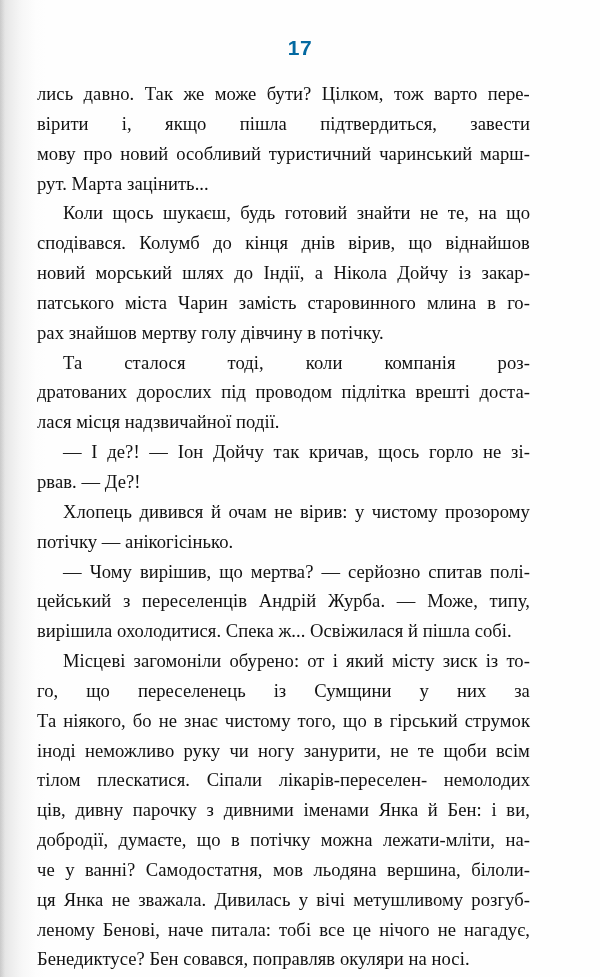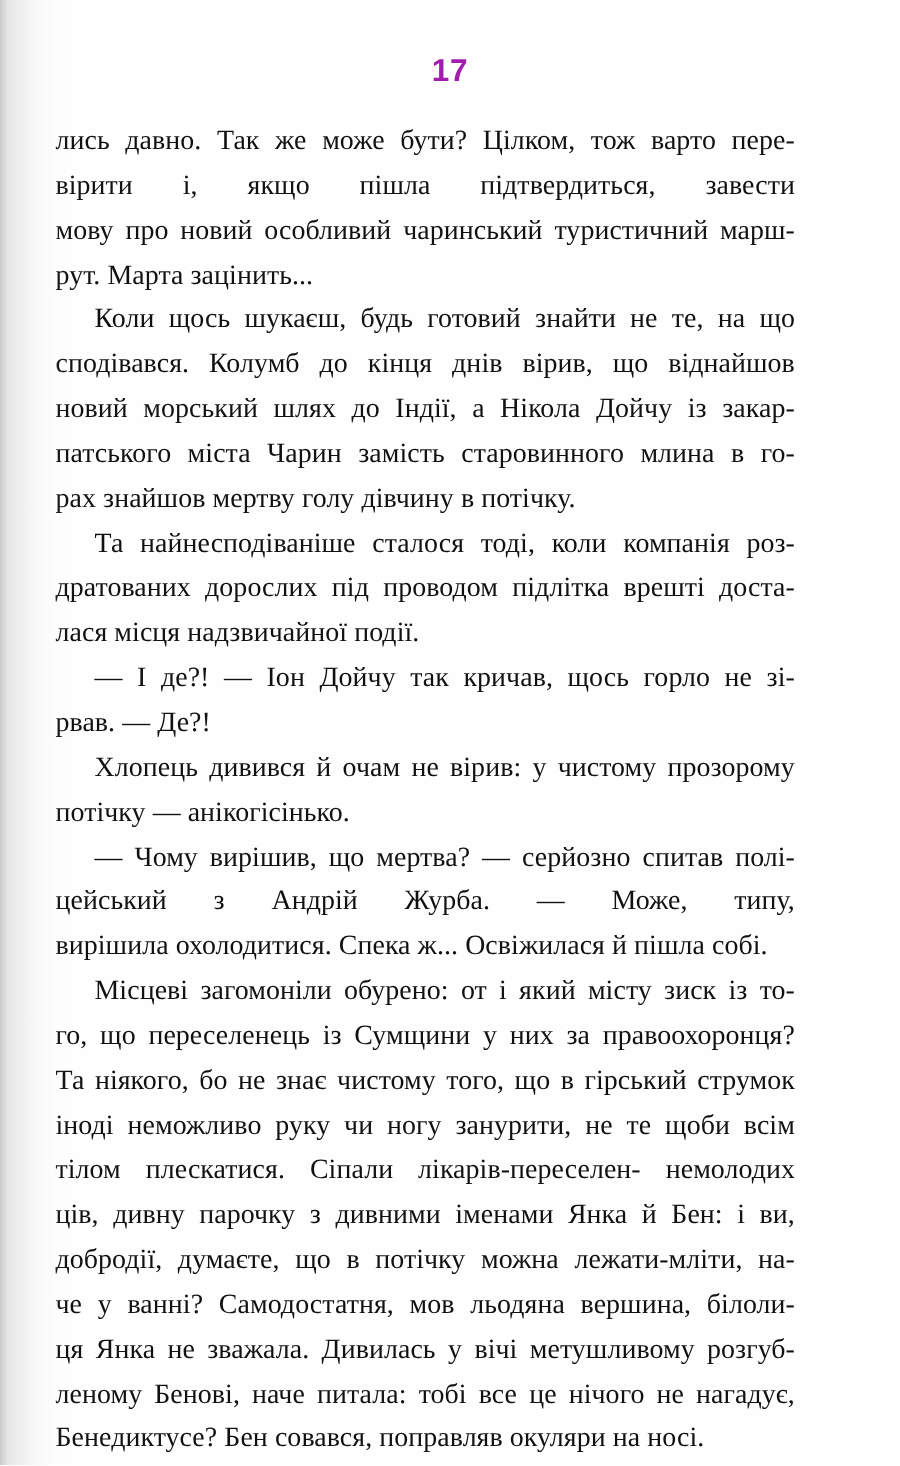--- a/index.html
+++ b/index.html
@@ -44,21 +44,21 @@
   }
   #folio {
     position: absolute;
     top: 36px;
     left: 0;
     width: 600px;
     text-align: center;
     font-size: 21px;
     font-weight: bold;
     letter-spacing: 0.5px;
-    color: #a21caf;
+    color: #0369a1;
     font-family: "Liberation Sans", "DejaVu Sans", sans-serif;
   }
   #textblock {
     position: absolute;
     left: 37px;
     top: 79px;
     width: 493px;
     color: #111111;
     font-size: 18.6px;
     line-height: 29.85px;
@@ -113,22 +113,22 @@
           <span>якщо</span>
           <span>пішла</span>
           <span>підтвердиться,</span>
           <span>завести</span>
         </span>
         <span class="line justify">
           <span>мову</span>
           <span>про</span>
           <span>новий</span>
           <span>особливий</span>
+          <span>туристичний</span>
           <span>чаринський</span>
-          <span>туристичний</span>
           <span>марш-</span>
         </span>
         <span class="line">рут. Марта зацінить...</span>
       </p>
       <p class="para">
         <span class="line justify indent">
           <span>Коли</span>
           <span>щось</span>
           <span>шукаєш,</span>
           <span>будь</span>
@@ -169,21 +169,20 @@
           <span>старовинного</span>
           <span>млина</span>
           <span>в</span>
           <span>го-</span>
         </span>
         <span class="line">рах знайшов мертву голу дівчину в потічку.</span>
       </p>
       <p class="para">
         <span class="line justify indent">
           <span>Та</span>
-          <span>найнесподіваніше</span>
           <span>сталося</span>
           <span>тоді,</span>
           <span>коли</span>
           <span>компанія</span>
           <span>роз-</span>
         </span>
         <span class="line justify">
           <span>дратованих</span>
           <span>дорослих</span>
           <span>під</span>
@@ -233,20 +232,21 @@
           <span>що</span>
           <span>мертва?</span>
           <span>—</span>
           <span>серйозно</span>
           <span>спитав</span>
           <span>полі-</span>
         </span>
         <span class="line justify">
           <span>цейський</span>
           <span>з</span>
+          <span>переселенців</span>
           <span>Андрій</span>
           <span>Журба.</span>
           <span>—</span>
           <span>Може,</span>
           <span>типу,</span>
         </span>
         <span class="line">вирішила охолодитися. Спека ж... Освіжилася й пішла собі.</span>
       </p>
       <p class="para">
         <span class="line justify indent">
@@ -263,21 +263,20 @@
         </span>
         <span class="line justify">
           <span>го,</span>
           <span>що</span>
           <span>переселенець</span>
           <span>із</span>
           <span>Сумщини</span>
           <span>у</span>
           <span>них</span>
           <span>за</span>
-          <span>правоохоронця?</span>
         </span>
         <span class="line justify">
           <span>Та</span>
           <span>ніякого,</span>
           <span>бо</span>
           <span>не</span>
           <span>знає</span>
           <span>чистому</span>
           <span>того,</span>
           <span>що</span>

